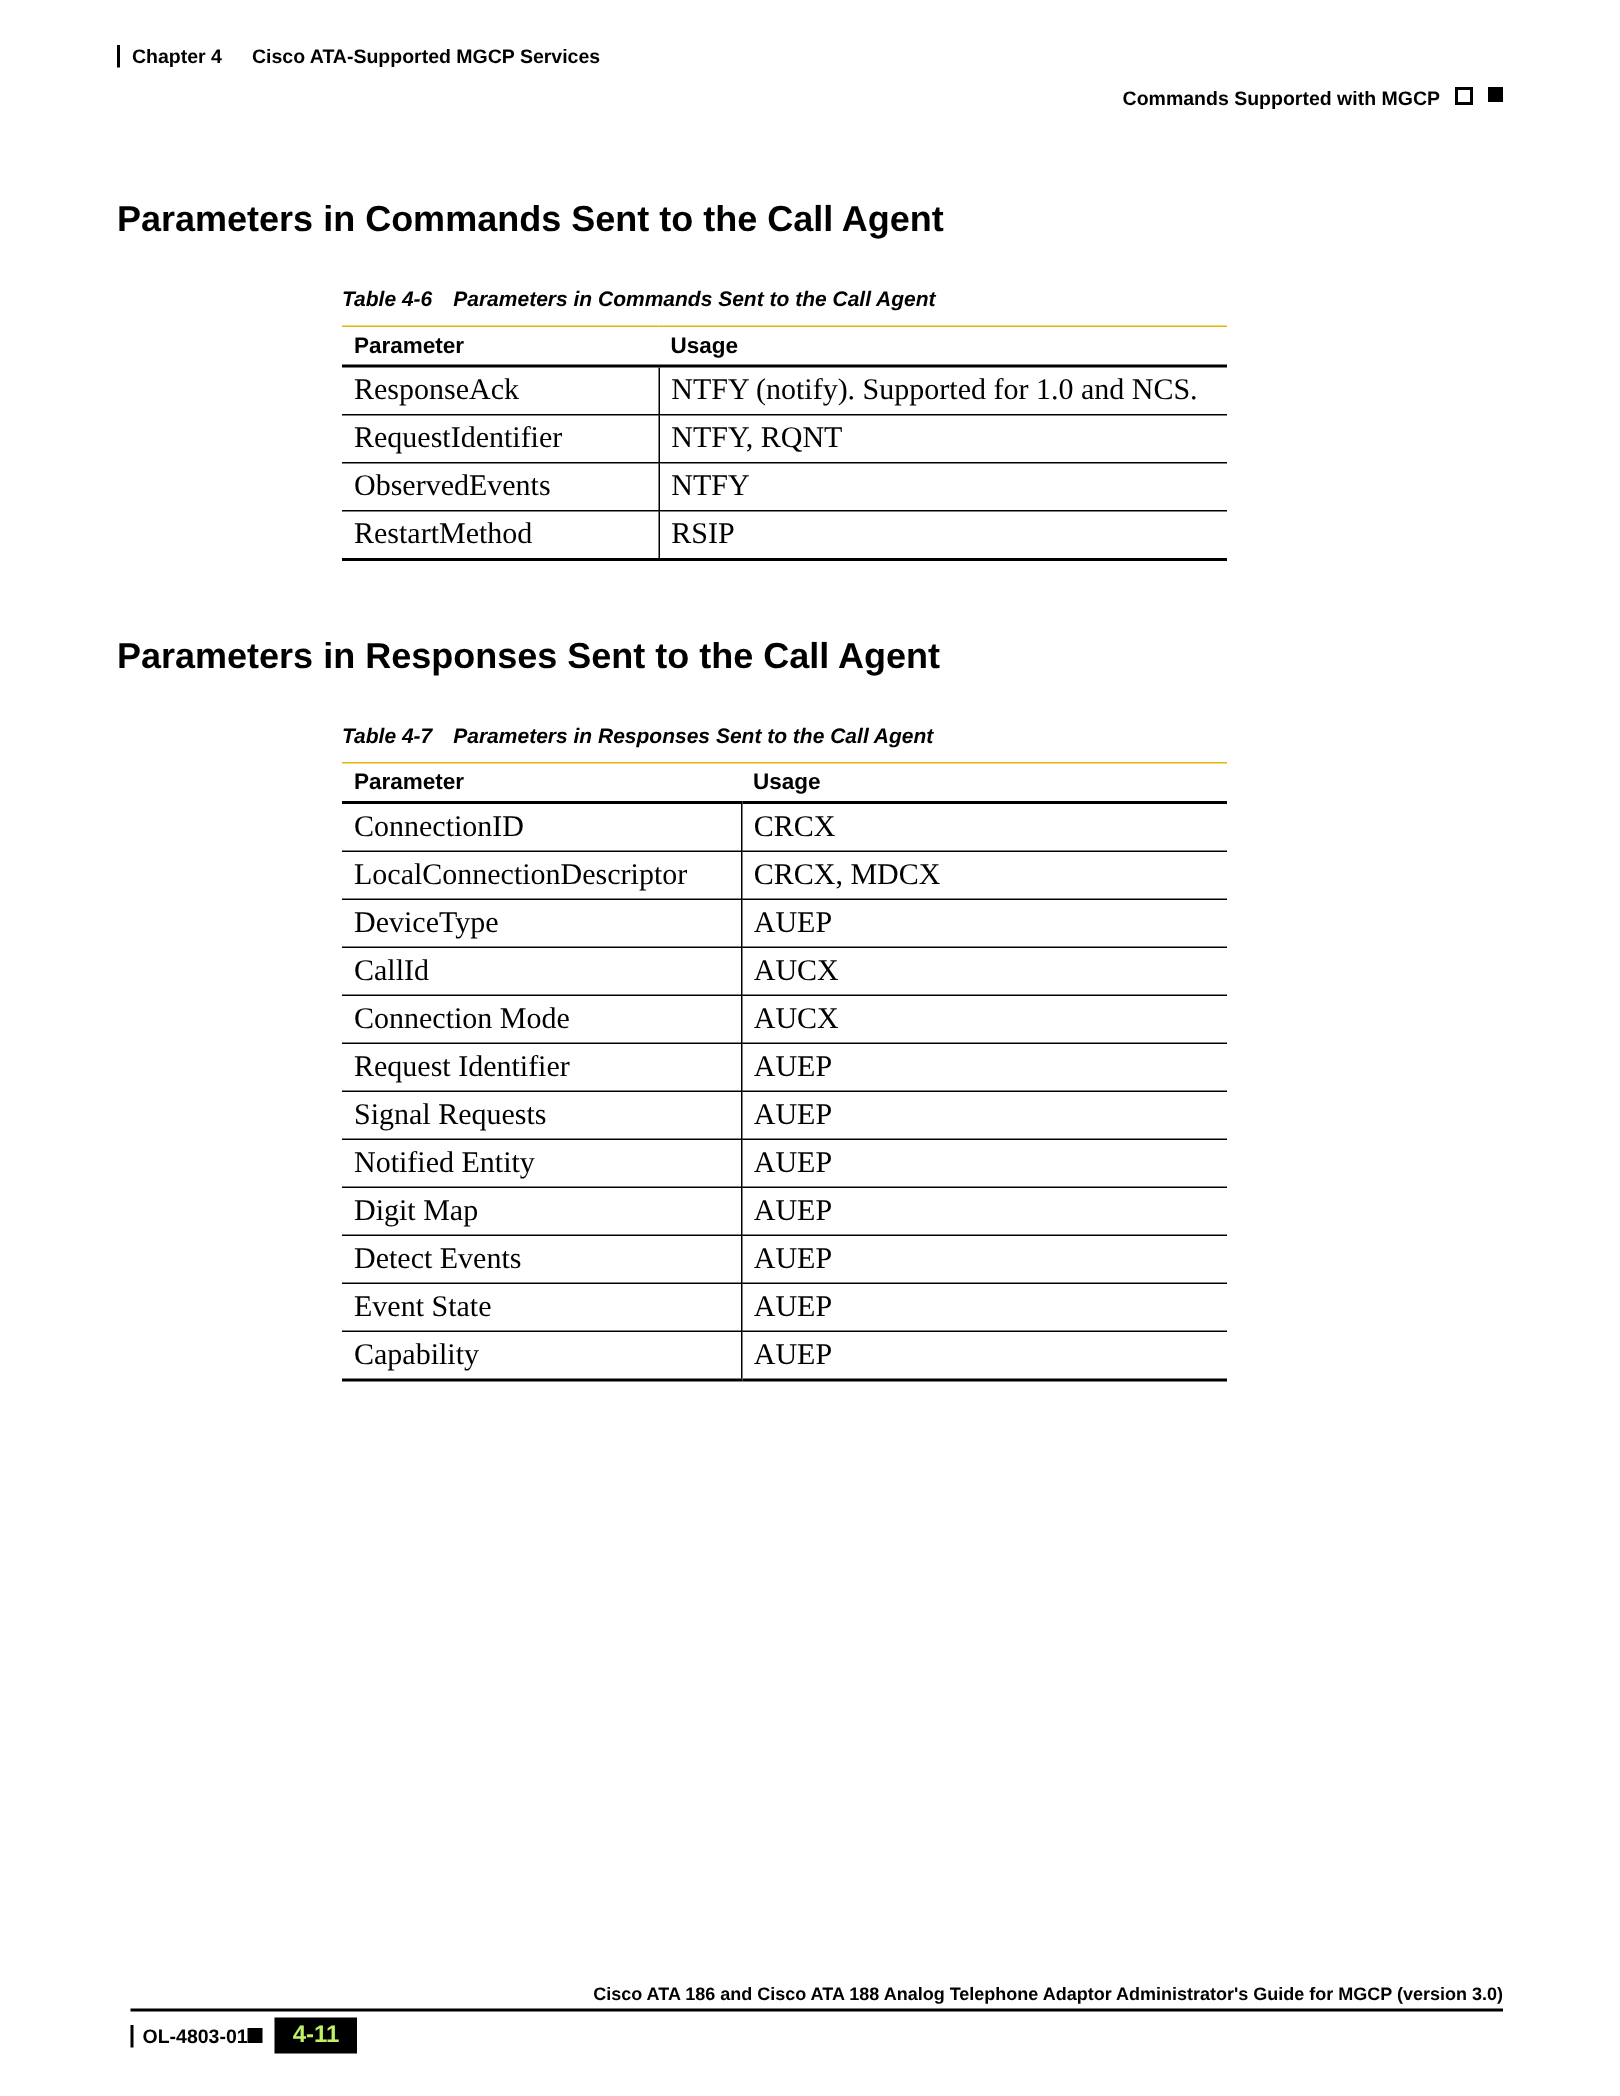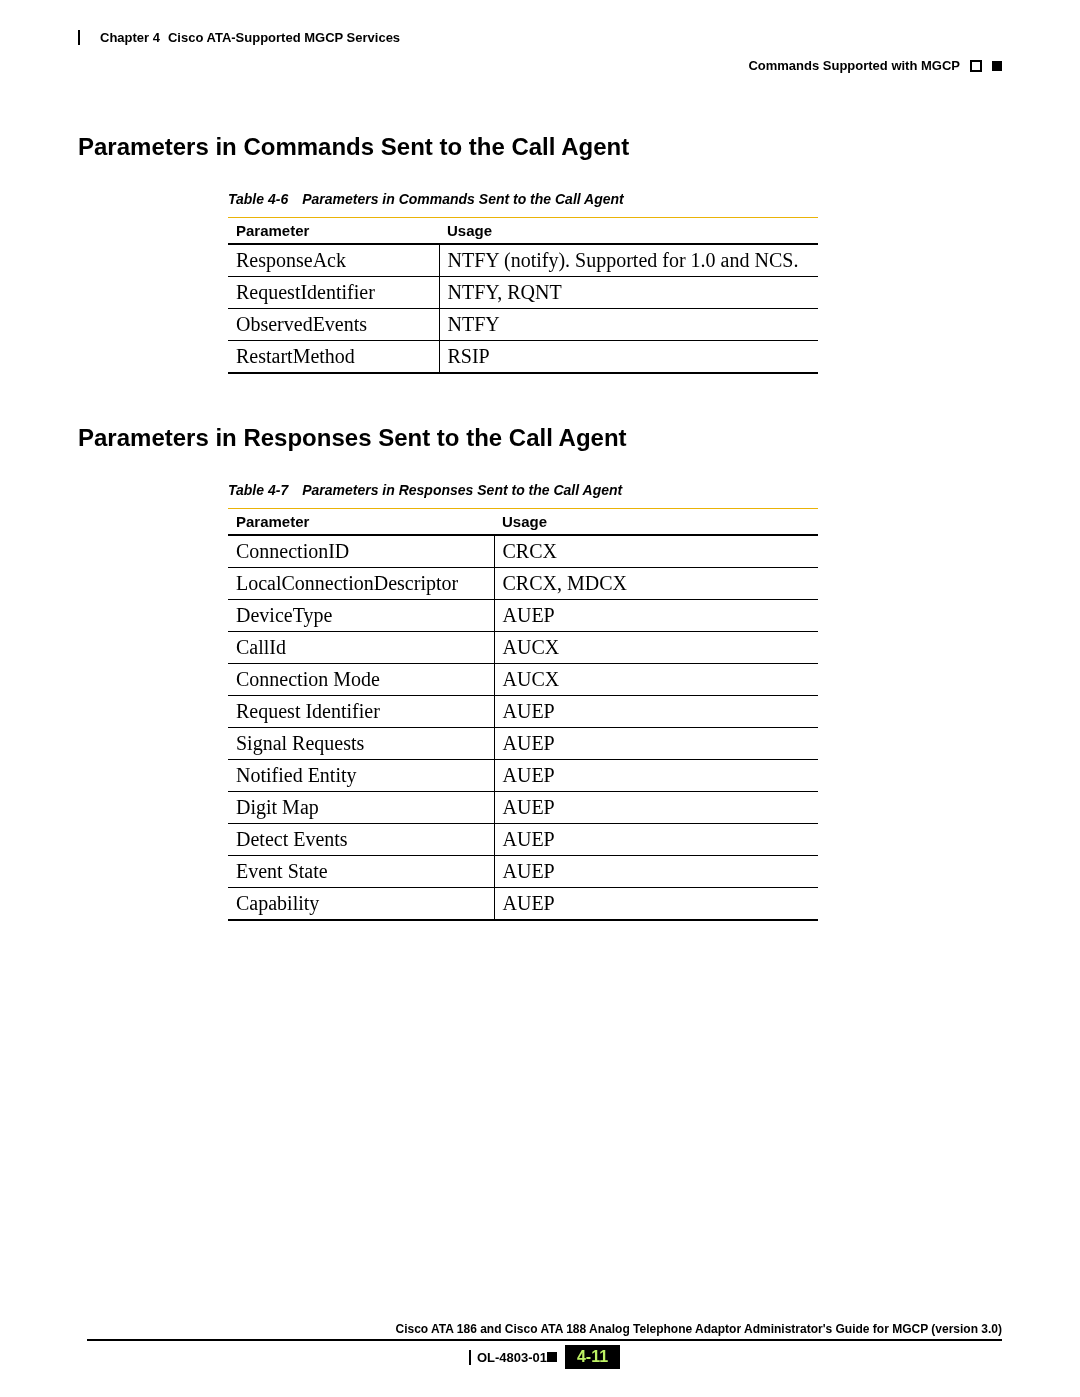--- a/index.html
+++ b/index.html
@@ -23,29 +23,28 @@
     display: flex;
     justify-content: space-between;
     align-items: flex-start;
     font-family: Arial, Helvetica, sans-serif;
     font-weight: bold;
     font-size: 13px;
   }
   .top-left {
     display: flex;
     align-items: center;
-    gap: 8px;
+    gap: 20px;
     border-left: 2px solid #000;
-    padding-left: 20px;
+    padding-left: 8px;
   }
   .top-right {
     text-align: right;
     margin-top: 28px;
     display: flex;
-    align-items: center;
     gap: 10px;
   }
   .sq {
     width: 10px;
     height: 10px;
     background: #000;
     display: inline-block;
   }
   .sq.outline {
     background: #fff;
@@ -112,21 +111,21 @@
   .footer-line {
     font-family: Arial, Helvetica, sans-serif;
     font-weight: bold;
     font-size: 12px;
     text-align: right;
     border-bottom: 2px solid #000;
     padding-bottom: 3px;
   }
   .footer-row {
     display: flex;
-    justify-content: center;
+    justify-content: flex-start;
     align-items: center;
     margin-top: 4px;
   }
   .footer-left {
     font-family: Arial, Helvetica, sans-serif;
     font-weight: bold;
     font-size: 13px;
     border-left: 2px solid #000;
     padding-left: 6px;
   }

